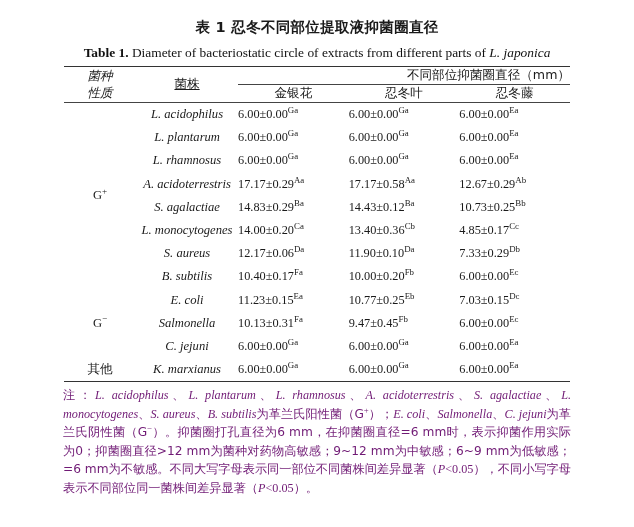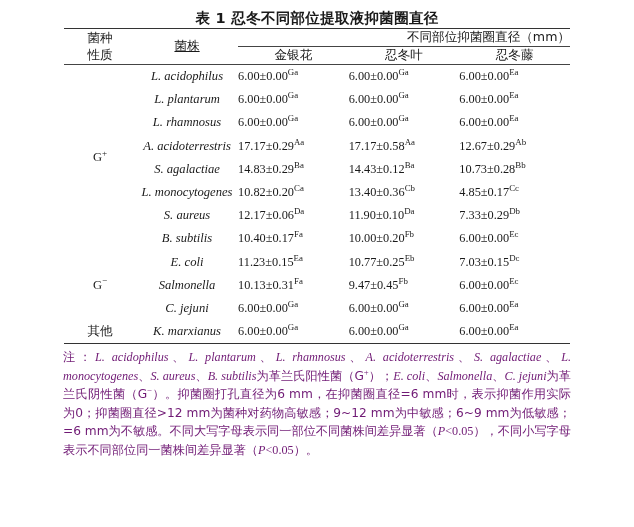--- a/index.html
+++ b/index.html
@@ -21,21 +21,21 @@
     box-sizing: border-box;
   }
 
   
   .title-cn {
     text-align: center;
     font-family: "DejaVu Sans", "Liberation Sans", sans-serif;
     font-weight: bold;
     font-size: 14.5px;
     letter-spacing: 0.3px;
-    padding-top: 9px;
+    padding-top: 18px;
     color: #1a1a1a;
   }
   .title-en {
     text-align: center;
     font-size: 13.4px;
     padding-top: 8px;
     padding-bottom: 5px;
     color: #111;
     white-space: nowrap;
   }
@@ -62,21 +62,21 @@
   .rule-top  { border-top: 1.6px solid #333; }
   .rule-mid  { border-top: 1.1px solid #444; }
   .rule-bot  { border-bottom: 1.6px solid #333; }
 
   .hdr-cn {
     font-family: "DejaVu Sans", "Liberation Sans", sans-serif;
     font-size: 12.6px;
     text-align: center;
     color: #1a1a1a;
   }
-  .hdr-cell-1 { width: 72px; line-height: 1.32; padding: 5px 0 5px 0; }
+  .hdr-cell-1 { width: 72px; line-height: 1.32; padding: 5px 0 5px 0; font-style: italic; }
   .hdr-cell-2 { width: 102px; padding: 5px 0; text-decoration: underline; }
   .hdr-span  { padding: 4px 0 3px 0; text-align: right; }
   .hdr-sub   { padding: 4px 0 4px 0; border-top: 1.1px solid #444; }
   .colw      { width: 110.6px; }
 
   .grp {
     text-align: center;
     font-size: 12.6px;
     font-family: "Liberation Serif", serif;
     color: #1a1a1a;
@@ -121,20 +121,21 @@
   }
   .note .it { font-style: italic; }
 </style>
 </head>
 <body>
 
 <div class="page">
 
   <div class="title-cn">表 1  忍冬不同部位提取液抑菌圈直径</div>
 
+  <div class="title-en"><span class="lead">Table  1.</span><span> Diameter of bacteriostatic circle of extracts from different parts of </span><span class="ital">L. japonica</span></div>
 
   <div class="tbl-wrap">
     <table class="main">
       <colgroup>
         <col style="width:72px">
           <col style="width:102px">
         <col style="width:110.6px">
           <col style="width:110.6px">
           <col style="width:110.6px">
       </colgroup>
@@ -176,25 +177,25 @@
           <tr class="datarow">
             <td class="strain">A. acidoterrestris</td>
             <td class="val"><span>17.17±0.29</span><sup>Aa</sup></td>
             <td class="val"><span>17.17±0.58</span><sup>Aa</sup></td>
             <td class="val"><span>12.67±0.29</span><sup>Ab</sup></td>
           </tr>
           <tr class="datarow">
             <td class="strain">S. agalactiae</td>
             <td class="val"><span>14.83±0.29</span><sup>Ba</sup></td>
             <td class="val"><span>14.43±0.12</span><sup>Ba</sup></td>
-            <td class="val"><span>10.73±0.28</span><sup>Bb</sup></td>
+            <td class="val"><span>10.73±0.25</span><sup>Bb</sup></td>
           </tr>
           <tr class="datarow">
             <td class="strain">L. monocytogenes</td>
-            <td class="val"><span>10.82±0.20</span><sup>Ca</sup></td>
+            <td class="val"><span>14.00±0.20</span><sup>Ca</sup></td>
             <td class="val"><span>13.40±0.36</span><sup>Cb</sup></td>
             <td class="val"><span>4.85±0.17</span><sup>Cc</sup></td>
           </tr>
           <tr class="datarow">
             <td class="strain">S. aureus</td>
             <td class="val"><span>12.17±0.06</span><sup>Da</sup></td>
             <td class="val"><span>11.90±0.10</span><sup>Da</sup></td>
             <td class="val"><span>7.33±0.29</span><sup>Db</sup></td>
           </tr>
           <tr class="datarow">

